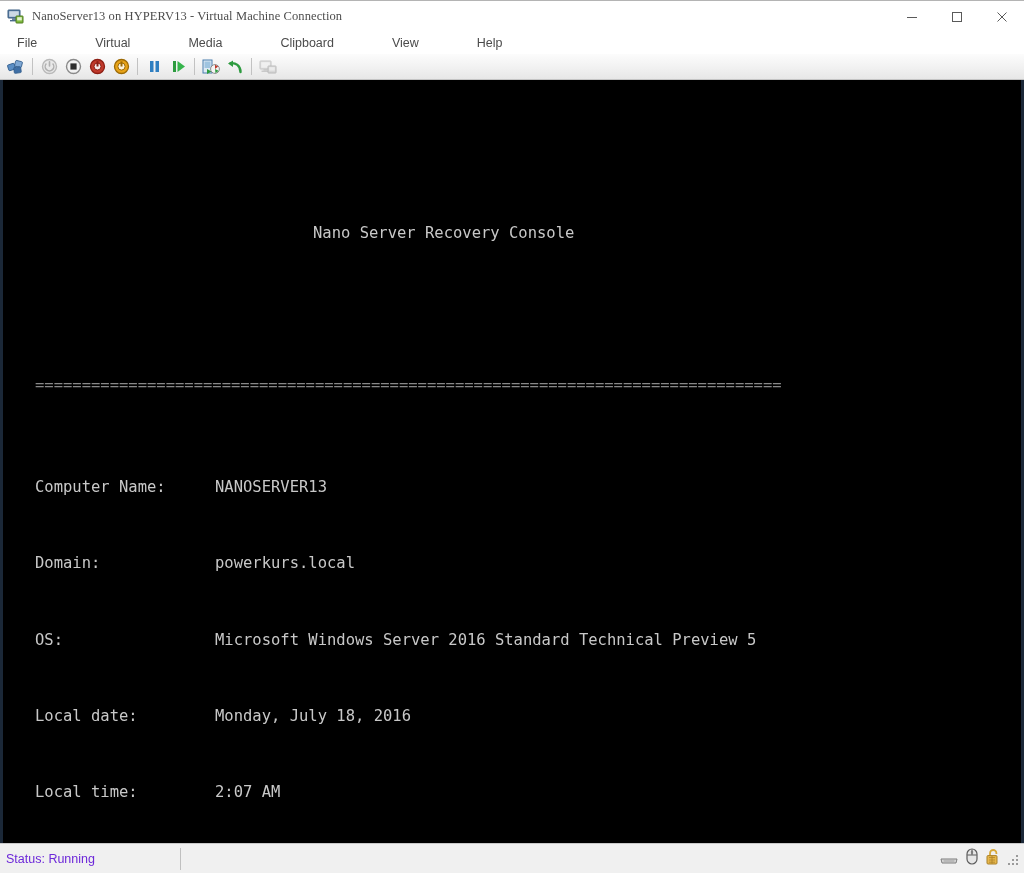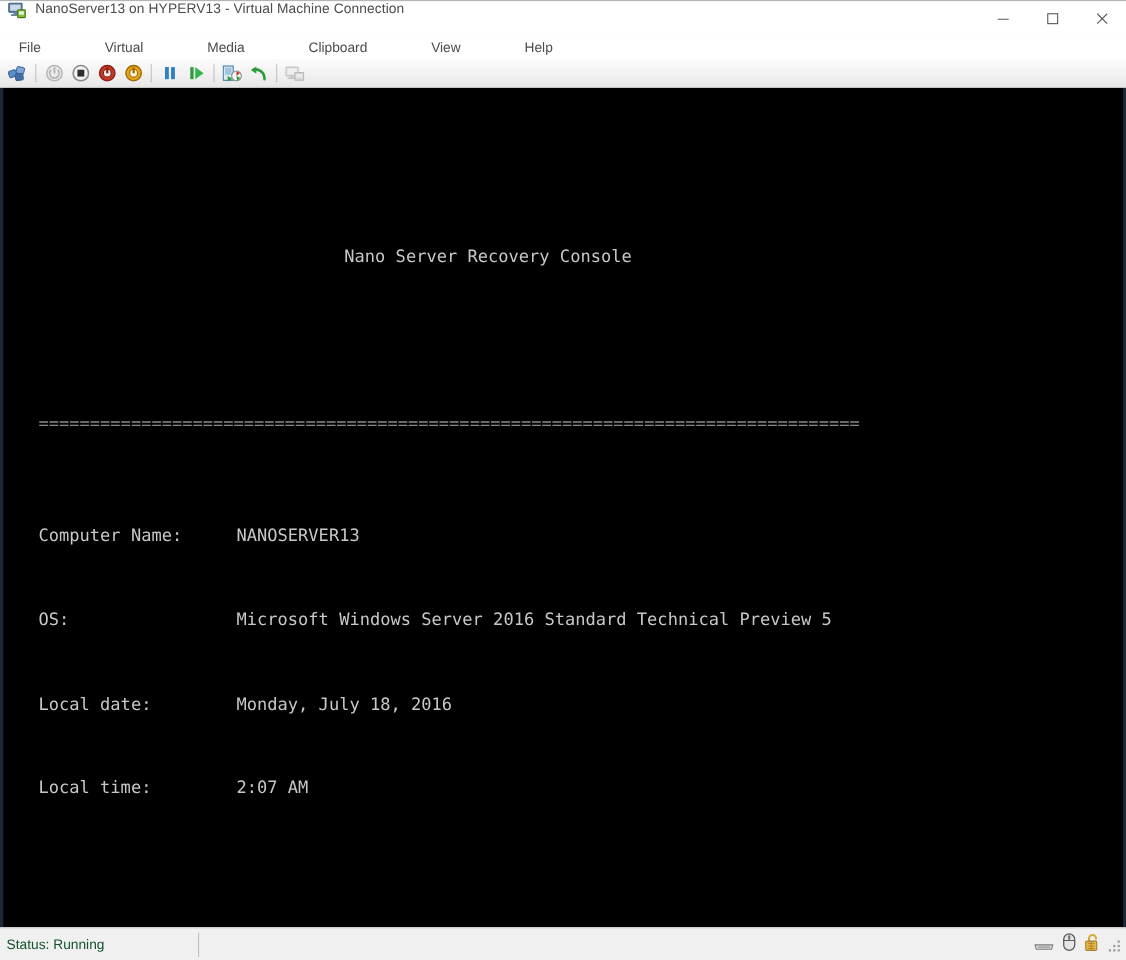--- a/index.html
+++ b/index.html
@@ -24,24 +24,25 @@
     display: flex;
     flex-direction: column;
   }
 
   
   #title-bar {
     height: 32px;
     min-height: 32px;
     background: #ffffff;
     display: flex;
-    align-items: flex-start;
+    align-items: center;
     position: relative;
     border-top: 1px solid #b4b4b4;
     box-sizing: border-box;
+    font-family: Liberation Serif, serif;
   }
   #title-bar-icon {
     width: 18px;
     height: 18px;
     margin-left: 7px;
     margin-right: 7px;
     flex: 0 0 auto;
     position: relative;
   }
   #title-bar-text {
@@ -159,21 +160,21 @@
     min-height: 30px;
     background: #f0f0f0;
     border-top: 1px solid #c9c9c9;
     display: flex;
     align-items: center;
     position: relative;
     box-sizing: border-box;
   }
   #status-text {
     font-size: 12.5px;
-    color: #14532d;
+    color: #6d28d9;
     padding-left: 6px;
     white-space: nowrap;
   }
   #status-div {
     position: absolute;
     left: 180px;
     top: 4px;
     width: 1px;
     height: 22px;
     background: #c0c0c0;
@@ -342,20 +343,21 @@
     <div id="console-left-edge"></div>
     <div id="console-right-edge"></div>
 
     <div id="console-screen">
       <div class="con-blank"></div>
       <div class="con-line"><span style="padding-left:278px">Nano Server Recovery Console</span></div>
       <div class="con-blank"></div>
       <div class="con-line rule">================================================================================</div>
 
       <div class="con-line"><span style="display:inline-block;width:180px">Computer Name:</span><span>NANOSERVER13</span></div>
+      <div class="con-line"><span style="display:inline-block;width:180px">Domain:</span><span>powerkurs.local</span></div>
       <div class="con-line"><span style="display:inline-block;width:180px">OS:</span><span>Microsoft Windows Server 2016 Standard Technical Preview 5</span></div>
       <div class="con-line"><span style="display:inline-block;width:180px">Local date:</span><span>Monday, July 18, 2016</span></div>
       <div class="con-line"><span style="display:inline-block;width:180px">Local time:</span><span>2:07 AM</span></div>
       
 
       
 
       
       
       

